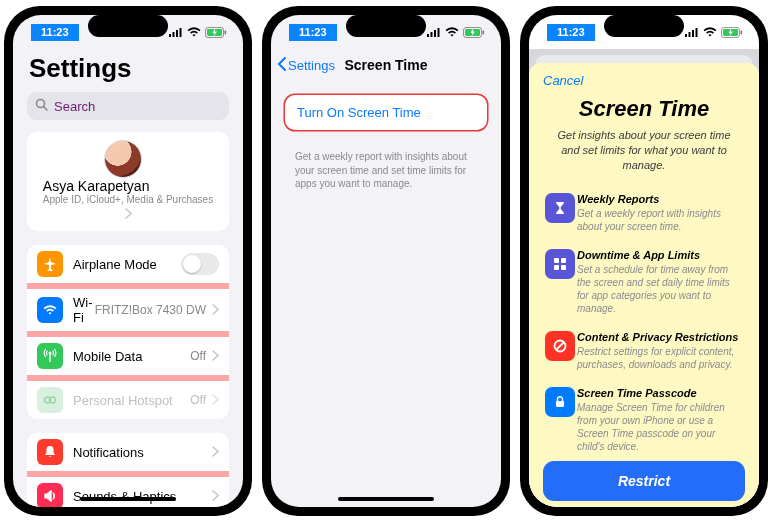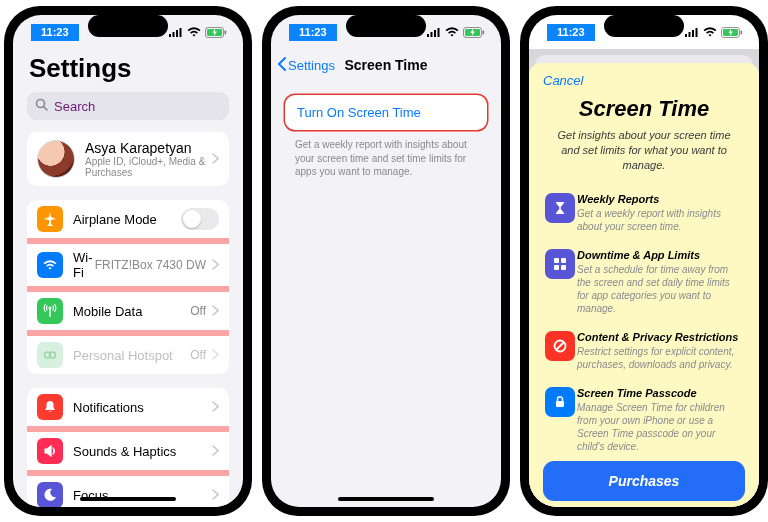--- a/index.html
+++ b/index.html
@@ -36,35 +36,35 @@
   .row:last-child { border-bottom:none; }
   .row .ico { width:26px; height:26px; border-radius:6px; display:flex; align-items:center; justify-content:center;
     flex-shrink:0; margin-right:10px; color:#fff; }
   .row .label { font-size:13px; color:#000; flex:1; }
   .row .value { font-size:12px; color:#8a8a8e; margin-right:6px; }
   .row .chev { color:#c7c7cc; flex-shrink:0; }
   .toggle { width:38px; height:22px; background:#e9e9eb; border-radius:11px; position:relative; }
   .toggle::after { content:""; position:absolute; left:2px; top:2px; width:18px; height:18px;
     background:#fff; border-radius:50%; box-shadow:0 1px 2px rgba(0,0,0,.25); }
   .row.disabled .label, .row.disabled .value { color:#c0c0c4; }
-  .row.profile { padding:8px 10px; }
+  .row.profile { padding:8px 10px;flex-direction:column; }
   .avatar { width:38px; height:38px; border-radius:50%; background: radial-gradient(circle at 35% 30%, #f5c9b0 0 40%, #8c3b2a 41% 70%, #5a2118 71% 100%);
     border:1px solid #d6d6da; margin-right:10px; flex-shrink:0; }
   .profile .pname { font-size:14px; font-weight:500; }
   .profile .psub  { font-size:10px; color:#8a8a8e; }
   
   .home { position:absolute; bottom:6px; left:50%; transform:translateX(-50%); width:96px; height:4px;
     background:#000; border-radius:3px; }
   
   .nav2 { display:flex; align-items:center; height:32px; padding:0 6px; font-size:13px; }
   .back { color:#0a7aff; display:flex; align-items:center; gap:2px; }
   .nav2 .title2 { position:absolute; left:0; right:0; text-align:center; font-weight:600; font-size:14px; }
   .nav2 { position:relative; }
   .link-row { color:#0a7aff; font-size:13px; padding:10px 12px; background:#fff; border-radius:10px;
-    margin:8px 4px 4px; }
+    margin:8px 4px 16px; }
   .link-row.hl { box-shadow: 0 0 0 1.5px #e53935; }
   .caption { font-size:10px; color:#8a8a8e; padding:4px 14px; line-height:1.35; }
   
   .sheetwrap { flex:1; background:#d7d7dc; position:relative; }
   .sheet-under { position:absolute; top:6px; left:6px; right:6px; height:14px; background:#e9e9ee;
     border-radius:10px 10px 0 0; }
   .sheet { position:absolute; top:14px; left:0; right:0; bottom:0; background:#fef9c3;
     border-radius:12px 12px 0 0; padding:10px 14px 14px; display:flex; flex-direction:column;font-style:italic; }
   .cancel { color:#0a7aff; font-size:13px; align-self:flex-start; }
   .sheet h2 { text-align:center; font-size:22px; font-weight:700; margin:8px 0 6px; }
@@ -358,19 +358,19 @@
                   <rect x="4" y="7" width="8" height="6" rx="1.3" fill="#fff"></rect>
                   <path d="M5.5 7 V5.2 A2.5 2.5 0 0 1 10.5 5.2 V7" fill="none" stroke="#fff" stroke-width="1.5"></path>
                 </svg>
               </span>
             <div class="ftxt">
                 <div class="ft">Screen Time Passcode</div>
                 <div class="fd">Manage Screen Time for children from your own iPhone or use a Screen Time passcode on your child's device.</div>
               </div>
           </div>
 
-          <div class="continue">Purchases</div>
+          <div class="continue">Restrict</div>
         </div>
       </div>
     </div>
   </div>
 
 </div>
 
 </body></html>

